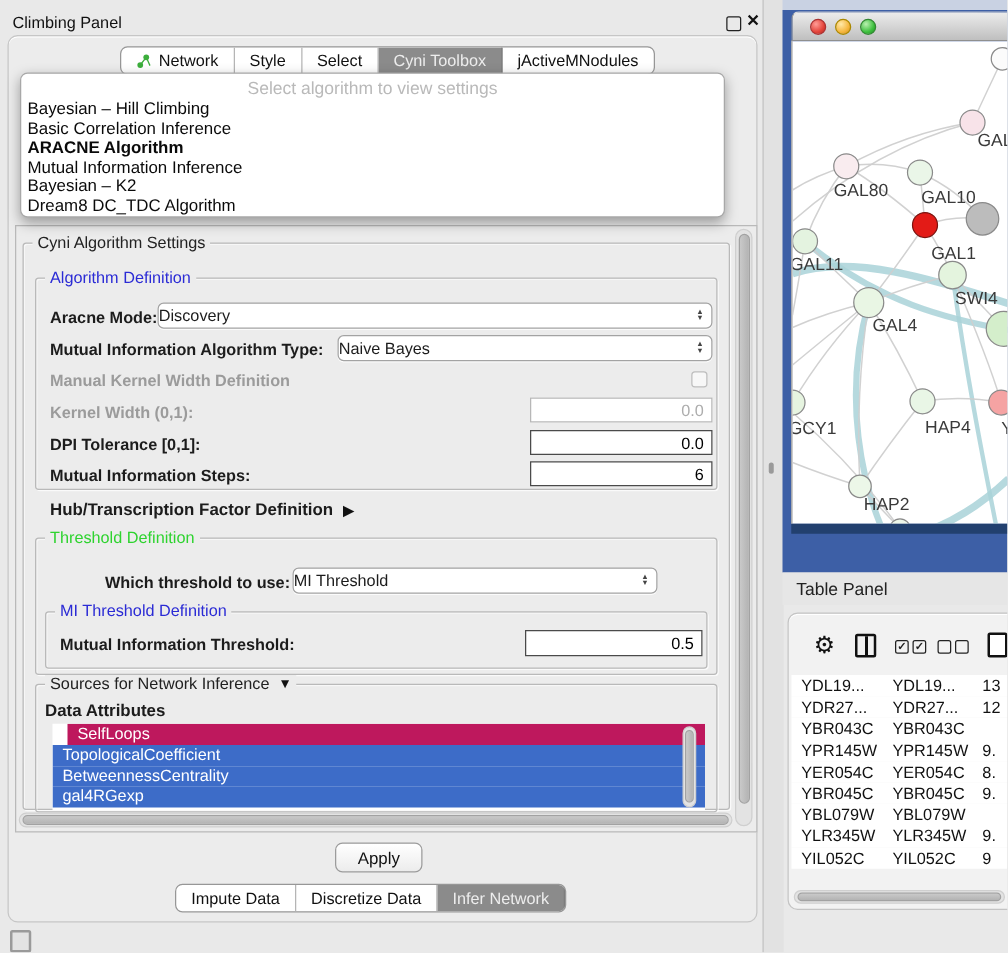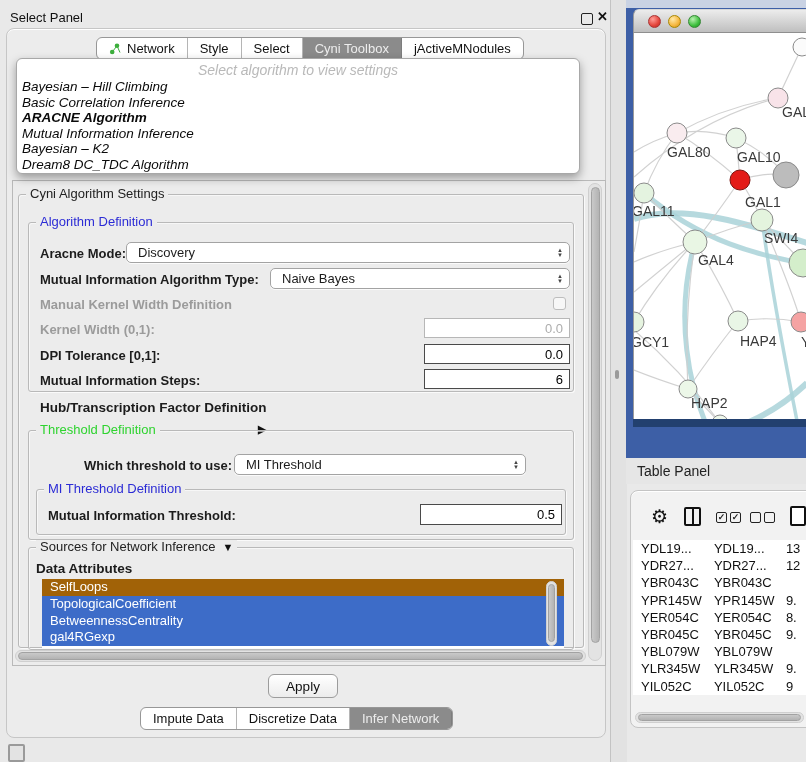--- a/index.html
+++ b/index.html
@@ -27,21 +27,21 @@
   .algo-item{font-size:13.5px;line-height:15.5px;padding-left:5px;color:#0a0a0a;white-space:nowrap;}
   .algo-item.bold{font-weight:bold;}
   
   .scrollpane{background:#ececec;border:1px solid #b9b9b9;}
   .groupbox{border:1px solid #b9b9b9;border-radius:3px;
             box-shadow:1px 1px 0 rgba(255,255,255,.75), inset 1px 1px 0 rgba(255,255,255,.6);}
   .gtitle{position:absolute;background:#ececec;padding:0 4px;font-size:13px;line-height:14px;white-space:nowrap;}
   .lbl{font-size:13px;font-weight:bold;color:#1c1c1c;white-space:nowrap;}
   .lbl.dis{color:#9b9b9b;}
   .combo{display:flex;align-items:center;background:#fff;border:1px solid #a3a3a3;border-radius:5px;
-         font-size:13px;padding-left:11px;box-sizing:border-box;
+         font-size:13px;box-sizing:border-box;
          box-shadow:inset 0 1px 0 #fff,0 1px 0 rgba(255,255,255,.8);}
   .stepper{margin-left:auto;margin-right:6px;display:flex;flex-direction:column;align-items:center;}
   .stepper i{font-style:normal;font-size:6px;line-height:5px;color:#444;}
   .num-input{box-sizing:border-box;text-align:right;font-size:13px;padding:0 6px;
              font-family:"Liberation Sans",sans-serif;background:#fff;}
   .num-input.en{border:1.6px solid #4a4a4a;color:#000;}
   .num-input.dis{border:1px solid #b7b7b7;color:#adadad;}
   .cbx{width:13px;height:13px;border:1px solid #bdbdbd;border-radius:3px;background:#f7f7f7;box-sizing:border-box;}
   .tri{font-size:11px;color:#111;}
   .attr-list{background:#fff;overflow:hidden;}
@@ -81,21 +81,21 @@
   .td{box-sizing:border-box;padding-left:8px;white-space:nowrap;overflow:hidden;}
   .grip{width:4px;height:9px;background:#9a9a9a;border-radius:2px;}
   .mini-panel-ic{width:17px;height:18px;border:2px solid #9a9a9a;background:#e3e3e3;border-radius:2px;box-sizing:border-box;}
   svg text{font-family:"Liberation Sans",sans-serif;}
 </style>
 </head>
 <body>
 
 <div id="app">
 
-  <div class="abs dock-title" style="left:10px;top:10px;">Select Panel</div>
+  <div class="abs dock-title" style="left:10px;top:10px;">Climbing Panel</div>
   <div class="abs win-float" style="left:581px;top:13px;"></div>
   <div class="abs win-close" style="left:597px;top:11px;">✕</div>
 
   <div class="abs panel" style="left:6px;top:28px;width:598px;height:708px;"></div>
 
   <div class="abs seg-bar" style="left:96px;top:37px;z-index:30;">
       <div class="seg">
         <span class="net-ic">
           <svg width="12" height="12">
             <circle cx="3.2" cy="9" r="2.3" fill="#3cae3c"></circle>
@@ -112,21 +112,21 @@
         <span>Select</span>
       </div>
       <div class="seg sel">
         <span>Cyni Toolbox</span>
       </div>
       <div class="seg">
         <span>jActiveMNodules</span>
       </div>
     </div>
 
-  <div class="abs popup" style="left:16px;top:58px;width:562px;height:114px;font-style:italic;">
+  <div class="abs popup" style="left:16px;top:58px;width:562px;height:114px;">
     <div class="ph">Select algorithm to view settings</div>
     <div>
         <div class="algo-item">Bayesian – Hill Climbing</div>
         <div class="algo-item">Basic Correlation Inference</div>
         <div class="algo-item bold">ARACNE Algorithm</div>
         <div class="algo-item">Mutual Information Inference</div>
         <div class="algo-item">Bayesian – K2</div>
         <div class="algo-item">Dream8 DC_TDC Algorithm</div>
       </div>
   </div>
@@ -162,21 +162,21 @@
 
   <div class="abs lbl dis" style="left:40px;top:322px;">Kernel Width (0,1):</div>
   <input class="abs num-input dis" style="left: 424px; top: 318px; width: 146px; height: 20px;" readonly="" value="0.0">
 
   <div class="abs lbl" style="left:40px;top:348px;">DPI Tolerance [0,1]:</div>
   <input class="abs num-input en" style="left: 424px; top: 344px; width: 146px; height: 20px;" value="0.0">
 
   <div class="abs lbl" style="left:40px;top:373px;">Mutual Information Steps:</div>
   <input class="abs num-input en" style="left: 424px; top: 369px; width: 146px; height: 20px;" value="6">
 
-  <div class="abs" style="left:40px;top:400px;font-size:13.5px;font-weight:bold;display:flex;align-items:flex-end;gap:8px;flex-direction:column;">
+  <div class="abs" style="left:40px;top:400px;font-size:13.5px;font-weight:bold;display:flex;align-items:flex-end;gap:8px;">
     <span>Hub/Transcription Factor Definition</span>
     <span class="tri">▶</span>
   </div>
 
   <div class="abs groupbox" style="left:28px;top:430px;width:544px;height:108px;"></div>
   <div class="abs gtitle" style="left:36px;top:423px;color:#2ed32f;">Threshold Definition</div>
 
   <div class="abs lbl" style="left:84px;top:458px;">Which threshold to use:</div>
   <div class="abs combo" style="left:234px;top:454px;width:292px;height:21px;">
     <span>MI Threshold</span>
@@ -191,21 +191,21 @@
   <div class="abs lbl" style="left:48px;top:508px;">Mutual Information Threshold:</div>
   <input class="abs num-input en" style="left: 420px; top: 504px; width: 142px; height: 21px; border-width: 1.3px;" value="0.5">
 
   <div class="abs groupbox" style="left:28px;top:547px;width:544px;height:101px;"></div>
   <div class="abs gtitle" style="left:36px;top:540px;color:#222;display:flex;align-items:center;gap:7px;">
     <span>Sources for Network Inference</span>
     <span class="tri">▼</span>
   </div>
   <div class="abs lbl" style="left:36px;top:561px;font-size:13.5px;">Data Attributes</div>
   <div class="abs attr-list" style="left:42px;top:579px;width:522px;height:69px;">
-      <div class="attr-item" style="background: #a16207;">SelfLoops</div>
+      <div class="attr-item" style="background: #be185d; margin-left: 12px;">SelfLoops</div>
       <div class="attr-item" style="background: rgb(61, 108, 200);">TopologicalCoefficient</div>
       <div class="attr-item" style="background: rgb(61, 108, 200);">BetweennessCentrality</div>
       <div class="attr-item" style="background: rgb(61, 108, 200);">gal4RGexp</div>
     </div>
   <div class="abs sb-track" style="left:546px;top:581px;width:11px;height:65px;">
     <div class="sb-thumb" style="position:absolute;left:1px;top:2px;width:7px;height:58px;"></div>
   </div>
 
   <div class="abs sb-track" style="left:588px;top:183px;width:14px;height:478px;">
     <div class="sb-thumb" style="position:absolute;left:1.5px;top:3px;width:9px;height:456px;"></div>

